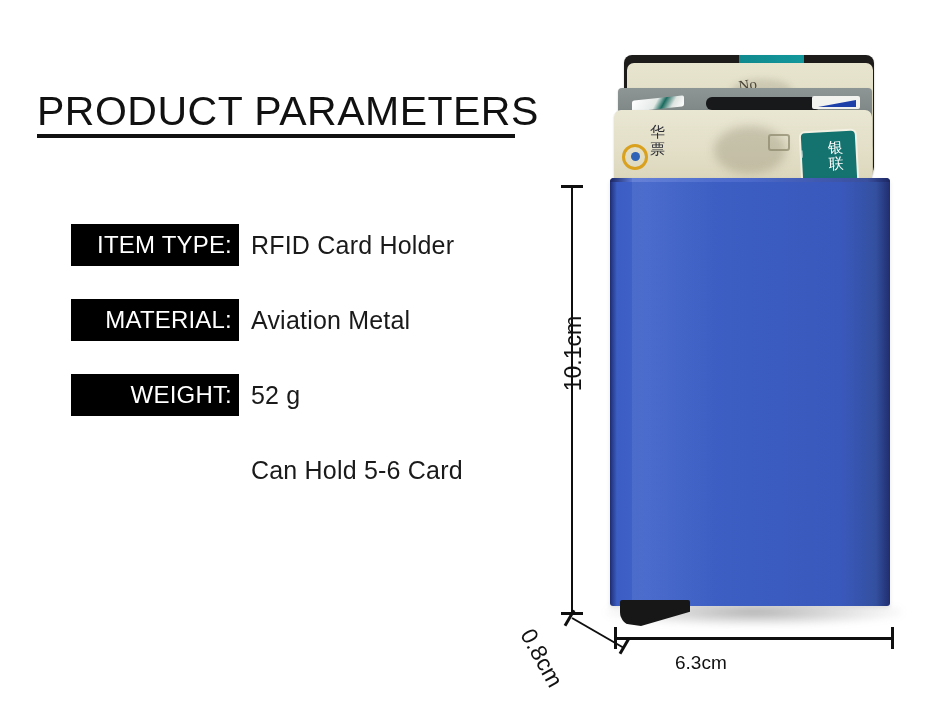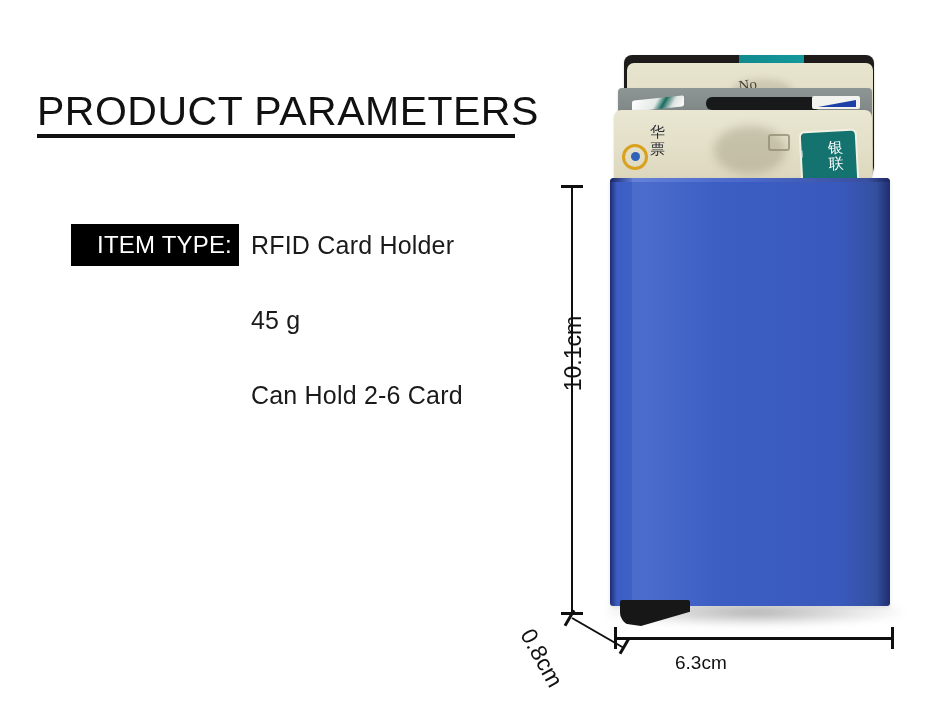--- a/index.html
+++ b/index.html
@@ -477,28 +477,33 @@
     <div id="page-title">PRODUCT PARAMETERS</div>
     <div id="title-rule"></div>
 
     <div id="spec-list">
 
       <div class="spec-row">
         <div class="spec-key">ITEM TYPE:</div>
         <div class="spec-val">RFID Card Holder</div>
       </div>
 
-
-
       <div class="spec-row">
-        <div class="spec-val">45  g</div>
-      </div>
+        <div class="spec-key">MATERIAL:</div>
+        <div class="spec-val">Aviation Metal</div>
+      </div>
+
 
       <div class="spec-row">
-        <div class="spec-val">Can Hold 2-6 Card</div>
+        <div class="spec-key">WEIGHT:</div>
+        <div class="spec-val">52  g</div>
+      </div>
+
+      <div class="spec-row">
+        <div class="spec-val">Can Hold 5-6 Card</div>
       </div>
 
     </div>
   </div>
 
   <div id="product-panel">
 
     <div id="card-stack">
 
       <div class="card" id="card-back"></div>

